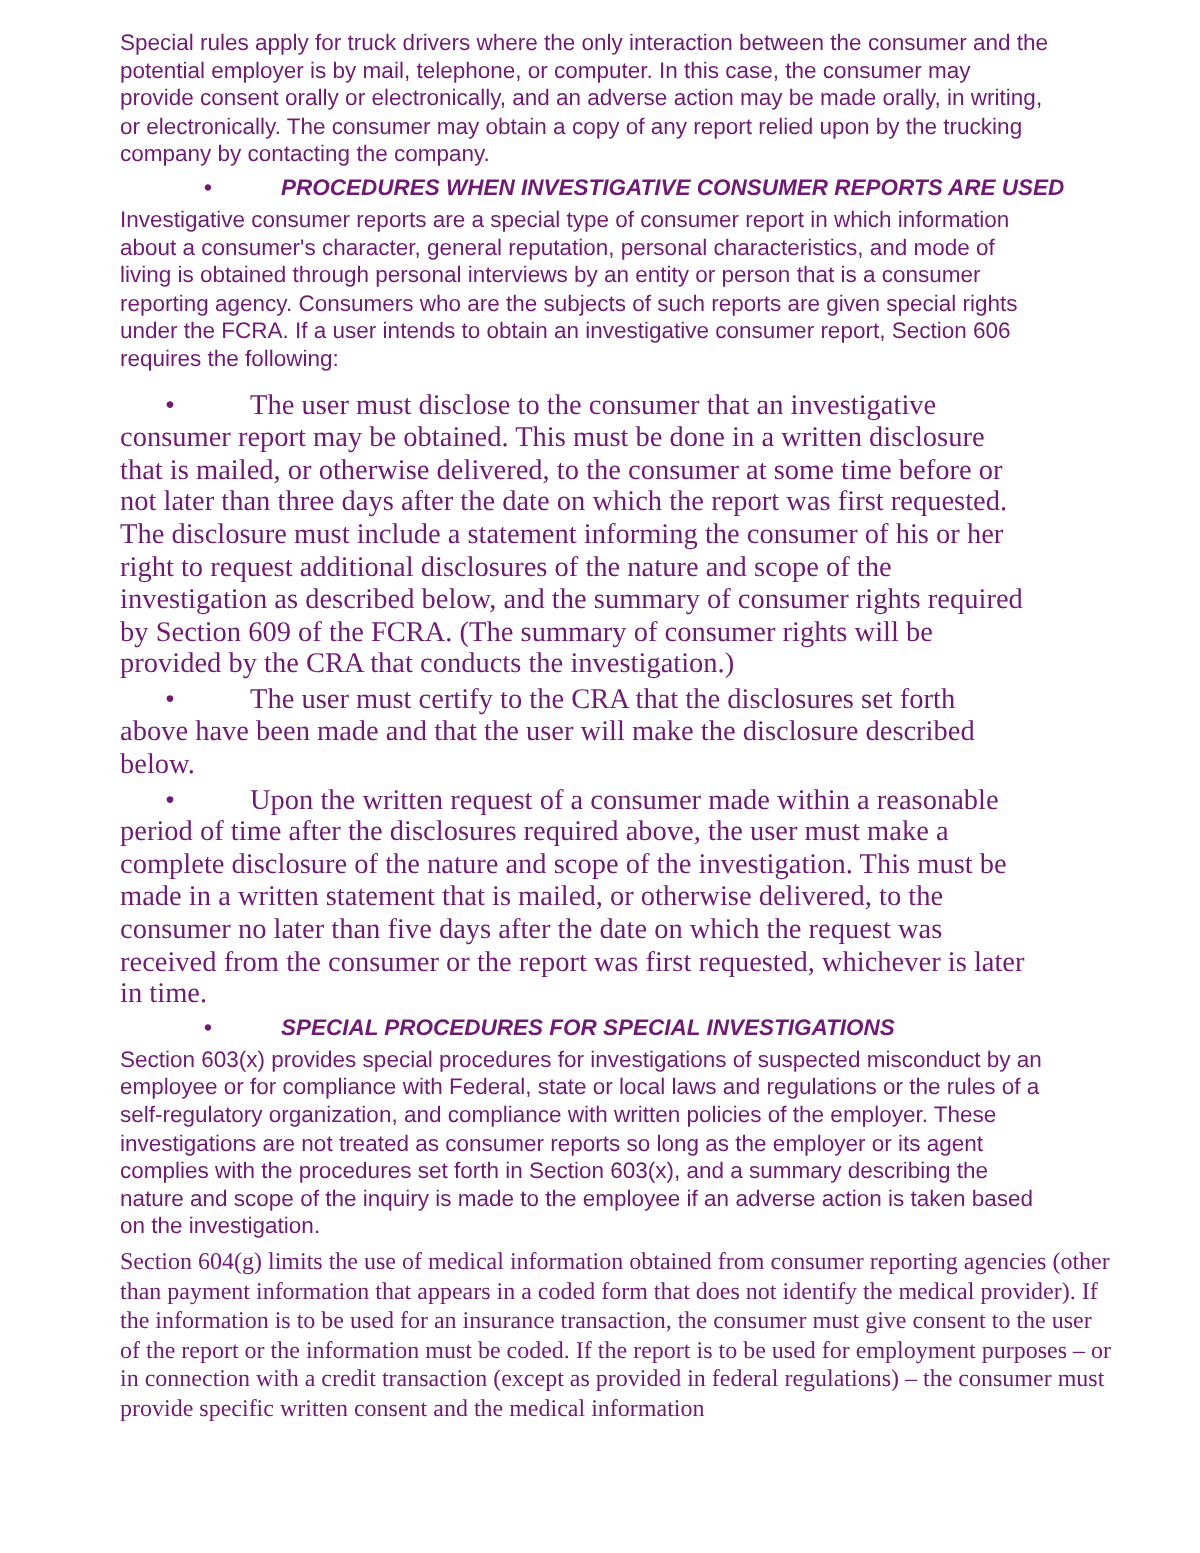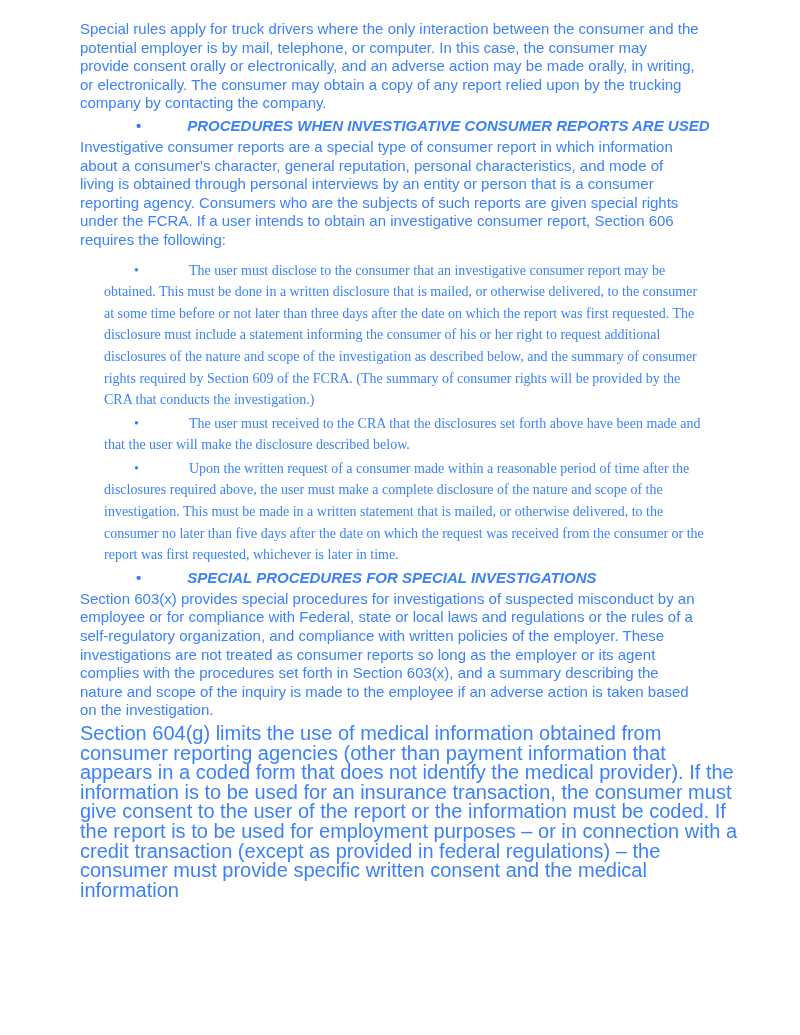--- a/index.html
+++ b/index.html
@@ -2,21 +2,21 @@
 <html><head>
 <meta charset="utf-8">
 <style>
   * { margin: 0; padding: 0; box-sizing: border-box; }
   html, body { background: #ffffff; }
   .page {
     position: relative;
     width: 800px;
     height: 1035px;
     background: #ffffff;
-    color: #3b82f6;
+    color: #701a75;
     padding: 20px 58px 0 80px;
     overflow: hidden;
   }
   
   .para-sans {
     font-family: "Liberation Sans", sans-serif;
     font-size: 15px;
     line-height: 18.6px;
     width: 620px;
     margin-bottom: 4px;
@@ -31,35 +31,34 @@
     margin: 3px 0 4px 0;
     white-space: nowrap;
   }
   .heading-bullet .bullet {
     font-style: normal;
     margin-right: 46px;
   }
   
   .para-serif-bullet {
     font-family: "Liberation Serif", serif;
-    font-size: 14px;
+    font-size: 19px;
     line-height: 21.6px;
-    margin-left: 24px;
     width: 604px;
     text-indent: 30px;
     margin-bottom: 2px;
   }
   .para-serif-bullet .bullet {
     margin-right: 50px;
   }
   .first-serif { margin-top: 10px; }
   
   .para-serif {
-    font-family: Liberation Sans, sans-serif;
-    font-size: 20px;
+    font-family: Liberation Serif, serif;
+    font-size: 16px;
     line-height: 19.6px;
     width: 662px;
     margin-bottom: 4px;
   }
 </style>
 </head>
 <body>
 
 <div class="page">
 
@@ -69,21 +68,21 @@
     <span class="bullet">•</span><span>PROCEDURES WHEN INVESTIGATIVE CONSUMER REPORTS ARE USED</span>
   </div>
 
   <p class="para-sans">Investigative consumer reports are a special type of consumer report in which information about a consumer's character, general reputation, personal characteristics, and mode of living is obtained through personal interviews by an entity or person that is a consumer reporting agency. Consumers who are the subjects of such reports are given special rights under the FCRA. If a user intends to obtain an investigative consumer report, Section 606 requires the following:</p>
 
   <div class="para-serif-bullet first-serif">
     <span class="bullet">•</span><span>The user must disclose to the consumer that an investigative consumer report may be obtained. This must be done in a written disclosure that is mailed, or otherwise delivered, to the consumer at some time before or not later than three days after the date on which the report was first requested. The disclosure must include a statement informing the consumer of his or her right to request additional disclosures of the nature and scope of the investigation as described below, and the summary of consumer rights required by Section 609 of the FCRA. (The summary of consumer rights will be provided by the CRA that conducts the investigation.)</span>
   </div>
 
   <div class="para-serif-bullet">
-    <span class="bullet">•</span><span>The user must received to the CRA that the disclosures set forth above have been made and that the user will make the disclosure described below.</span>
+    <span class="bullet">•</span><span>The user must certify to the CRA that the disclosures set forth above have been made and that the user will make the disclosure described below.</span>
   </div>
 
   <div class="para-serif-bullet">
     <span class="bullet">•</span><span>Upon the written request of a consumer made within a reasonable period of time after the disclosures required above, the user must make a complete disclosure of the nature and scope of the investigation. This must be made in a written statement that is mailed, or otherwise delivered, to the consumer no later than five days after the date on which the request was received from the consumer or the report was first requested, whichever is later in time.</span>
   </div>
 
   <div class="heading-bullet">
     <span class="bullet">•</span><span>SPECIAL PROCEDURES FOR SPECIAL INVESTIGATIONS</span>
   </div>
 

